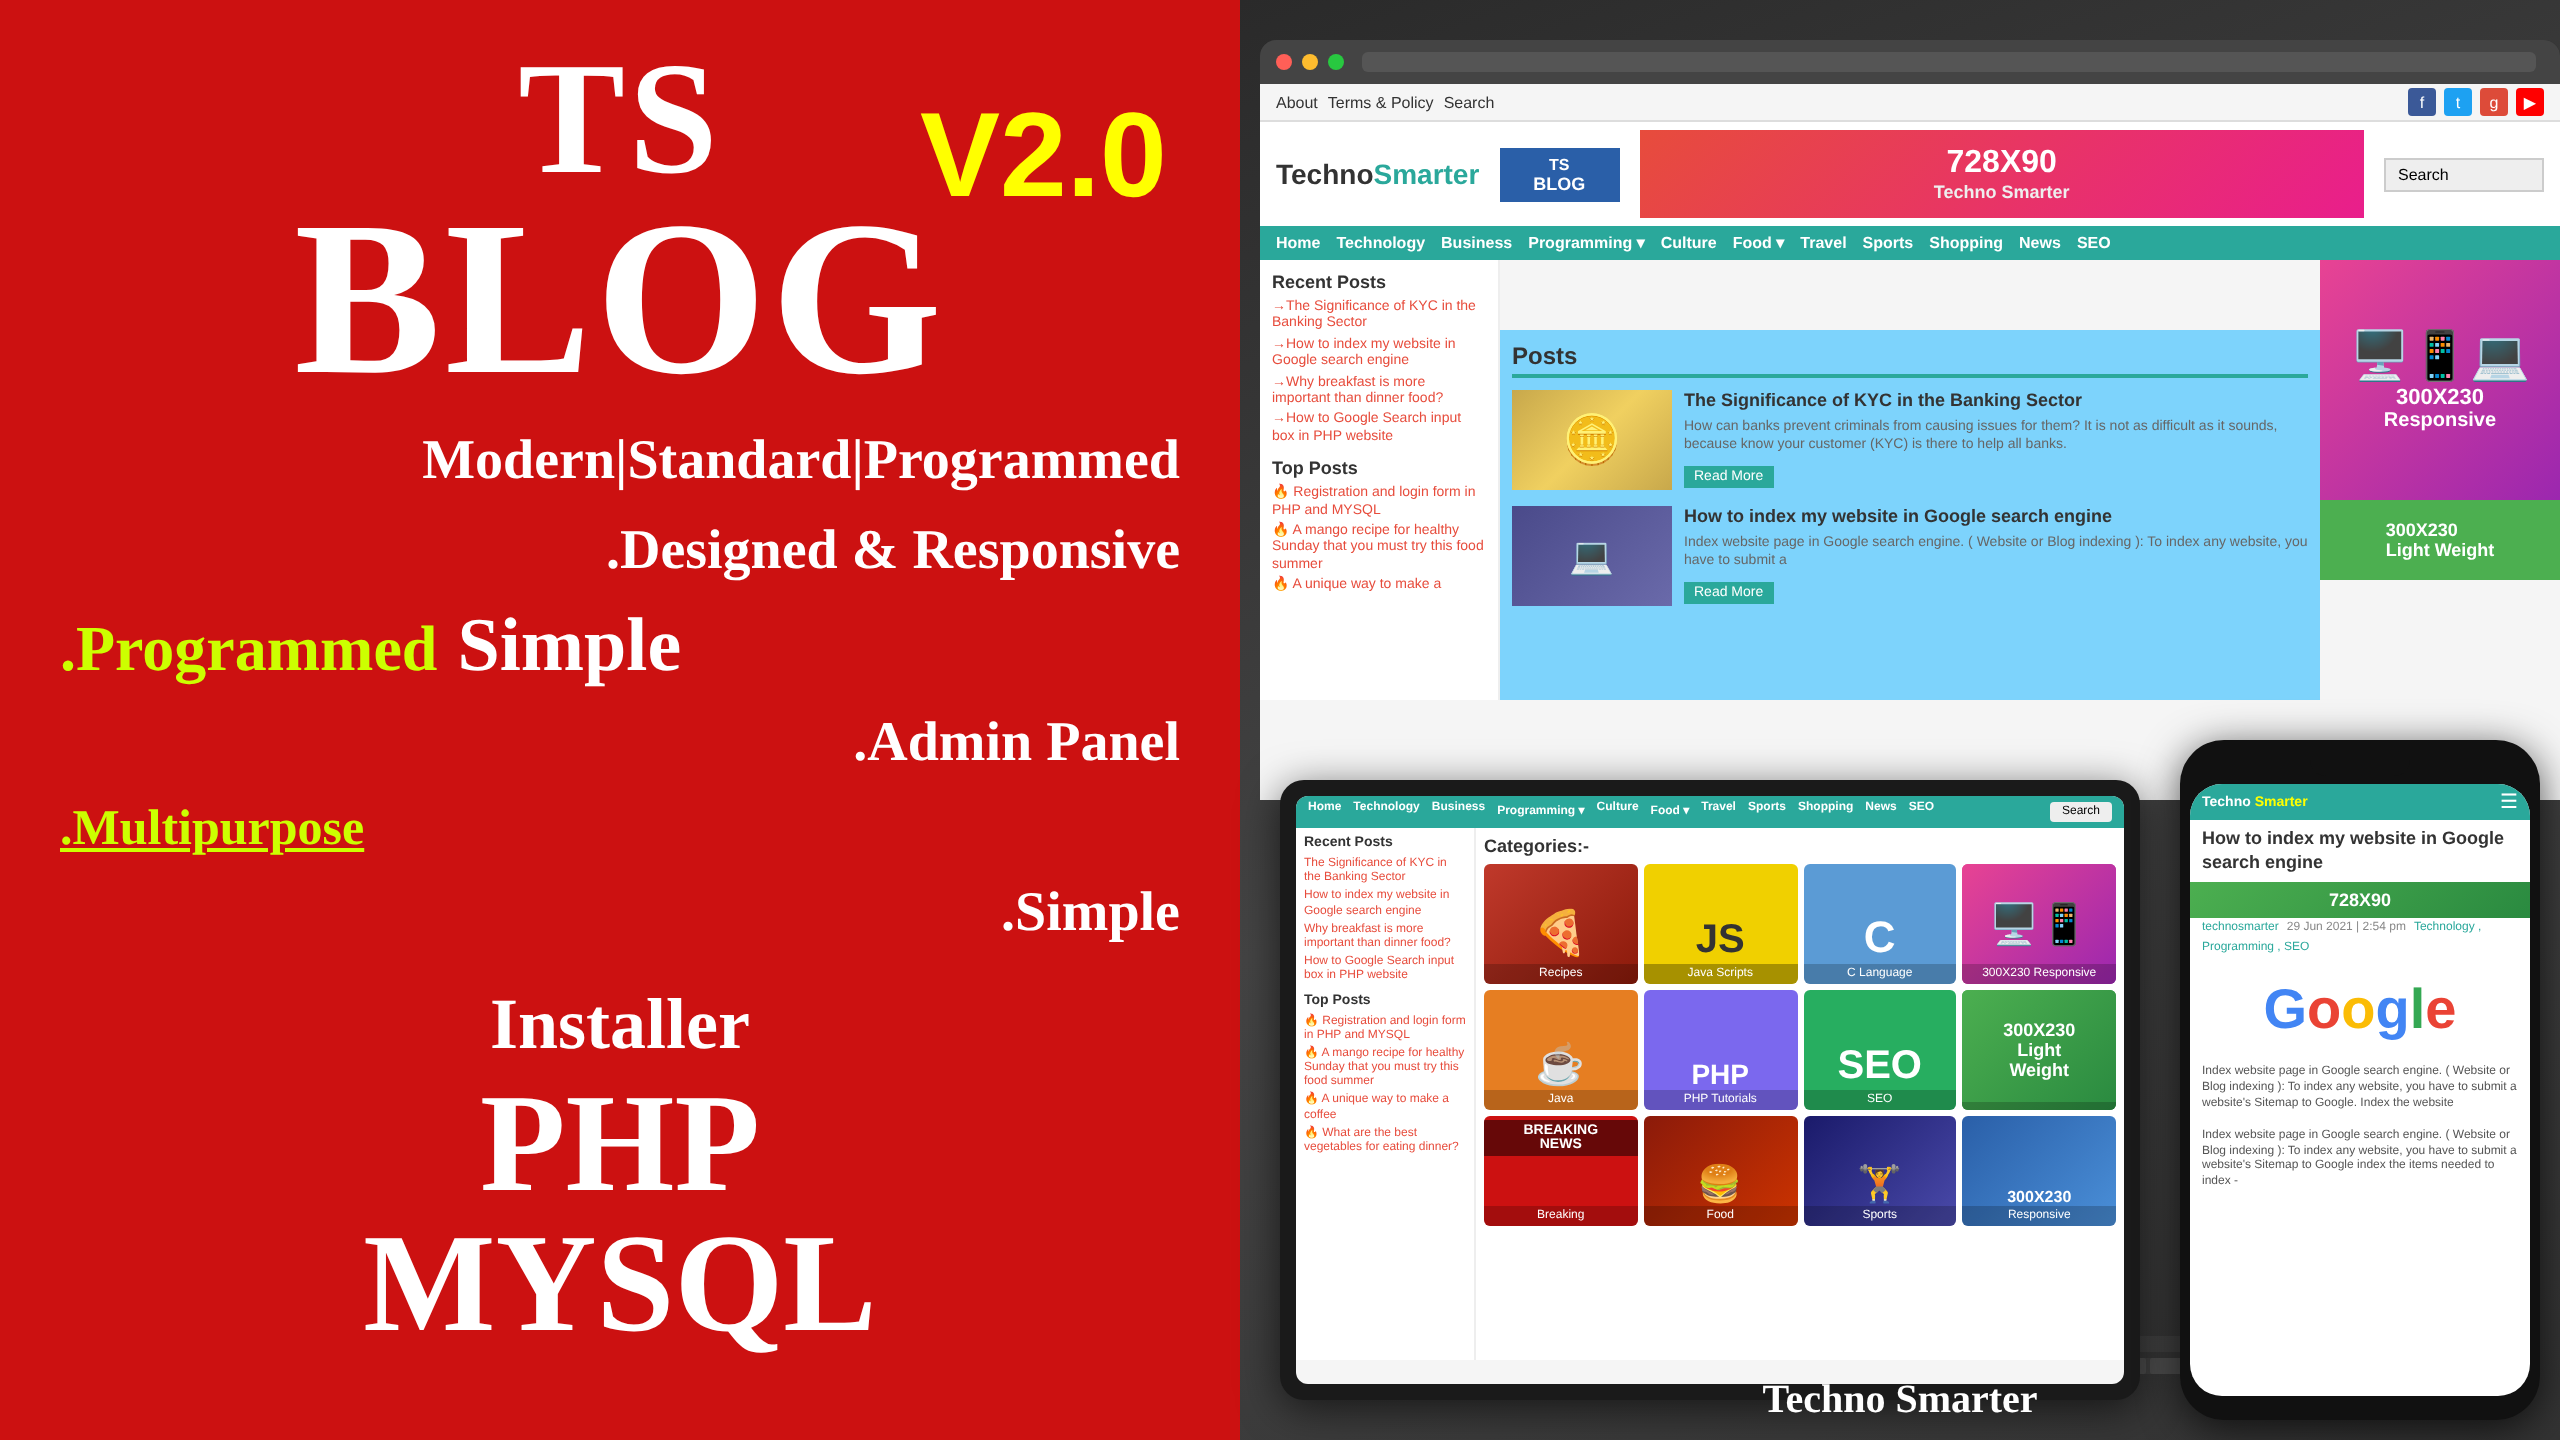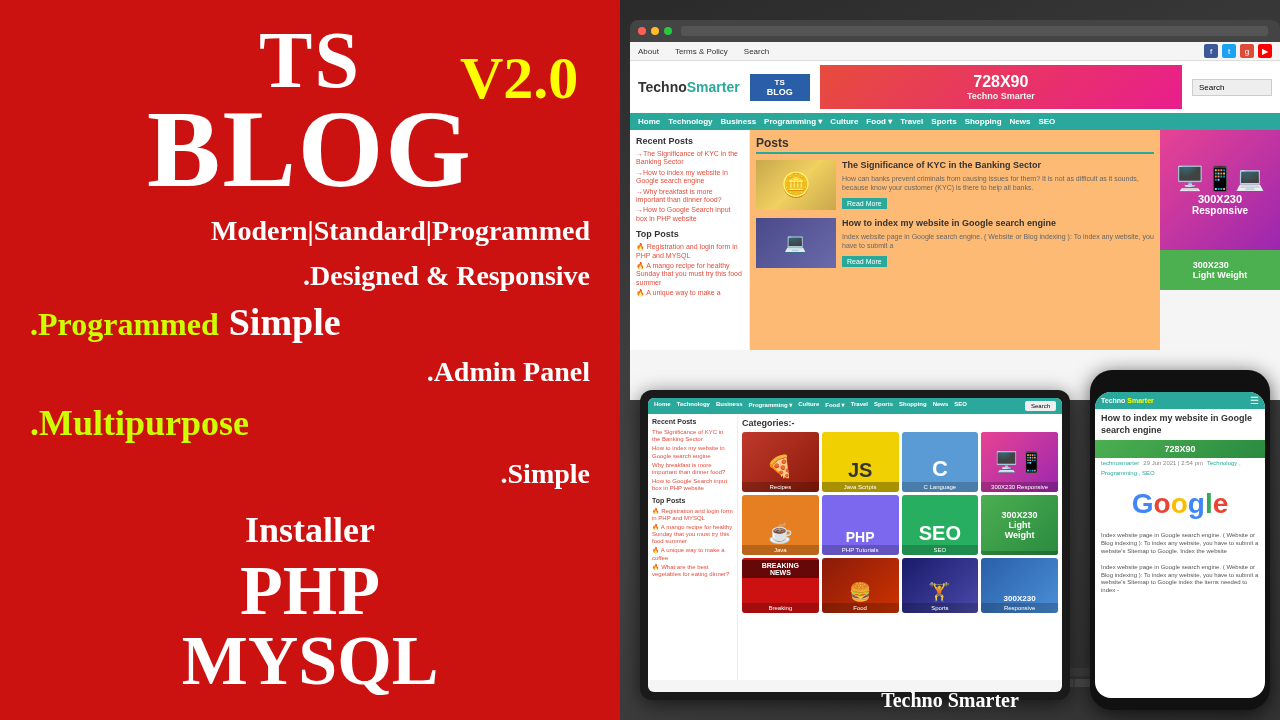--- a/index.html
+++ b/index.html
@@ -40,21 +40,21 @@
       color: white;
       font-family: 'Times New Roman', serif;
       display: block;
       letter-spacing: 2px;
       line-height: 0.9;
     }
     .v2-text {
       font-size: 60px;
       font-weight: 900;
       color: #ffff00;
-      font-family: Liberation Serif, serif;
+      font-family: Liberation Sans, sans-serif;
       position: absolute;
       top: 28px;
       left: 430px;
     }
 
     .features-list {
       margin-top: 10px;
       line-height: 1.6;
     }
     .feature-line {
@@ -245,22 +245,23 @@
     .sidebar-link {
       font-size: 7px;
       color: #e74c3c;
       display: block;
       margin-bottom: 2px;
       line-height: 1.2;
     }
     .content-area {
       flex: 1;
       padding: 6px;
-      background: #fdba74;
-      overflow: hidden;
+      background: #7dd3fc;
+      overflow: hidden;
+      margin-top: 35px;
     }
     .posts-title {
       font-size: 12px;
       font-weight: bold;
       color: #333;
       margin-bottom: 6px;
       border-bottom: 2px solid #2aa89b;
       padding-bottom: 2px;
     }
     .post-item {
@@ -566,21 +567,21 @@
   <div class="features-list">
     <span class="feature-line large">Modern|Standard|Programmed</span>
     <span class="feature-line large">.Designed &amp; Responsive</span>
     <div style="display:flex; align-items:baseline; gap:10px;">
       <span class="feature-line yellow" style="font-size:32px;">.Programmed</span>
       <span class="start-blog" style="position:static; font-size:38px;">
         <span>Simple</span><br>
       </span>
     </div>
     <span class="feature-line large">.Admin Panel</span>
-    <span class="feature-line yellow" style="font-size:36px;">.Multipurpose</span>
+    <span class="feature-line yellow" style="font-size:25px;text-decoration:underline;">.Multipurpose</span>
     <span class="feature-line large">.Simple</span>
   </div>
 
   <div class="installer-text" style="margin-top:12px;">Installer</div>
 
   <div class="php-mysql">
     <span class="php-text">PHP</span>
     <span class="mysql-text">MYSQL</span>
   </div>
 </div>
@@ -609,21 +610,21 @@
   <div class="desktop-browser">
     <div class="browser-bar">
       <div class="browser-dot" style="background:#ff5f57;"></div>
       <div class="browser-dot" style="background:#febc2e;"></div>
       <div class="browser-dot" style="background:#28c840;"></div>
       <div style="flex:1;background:#555;height:10px;border-radius:3px;margin:0 4px;"></div>
     </div>
     <div class="browser-content">
 
       <div class="blog-topbar">
-        <div style="display:flex;gap:16px;">
+        <div style="display:flex;gap:5px;">
           <span style="cursor:pointer;">About</span>
           <span style="cursor:pointer;">Terms &amp; Policy</span>
           <span style="cursor:pointer;">Search</span>
         </div>
         <div class="social-icons">
           <div class="social-icon si-fb">f</div>
           <div class="social-icon si-tw">t</div>
           <div class="social-icon" style="background:#dd4b39;">g</div>
           <div class="social-icon si-yt">▶</div>
         </div>

